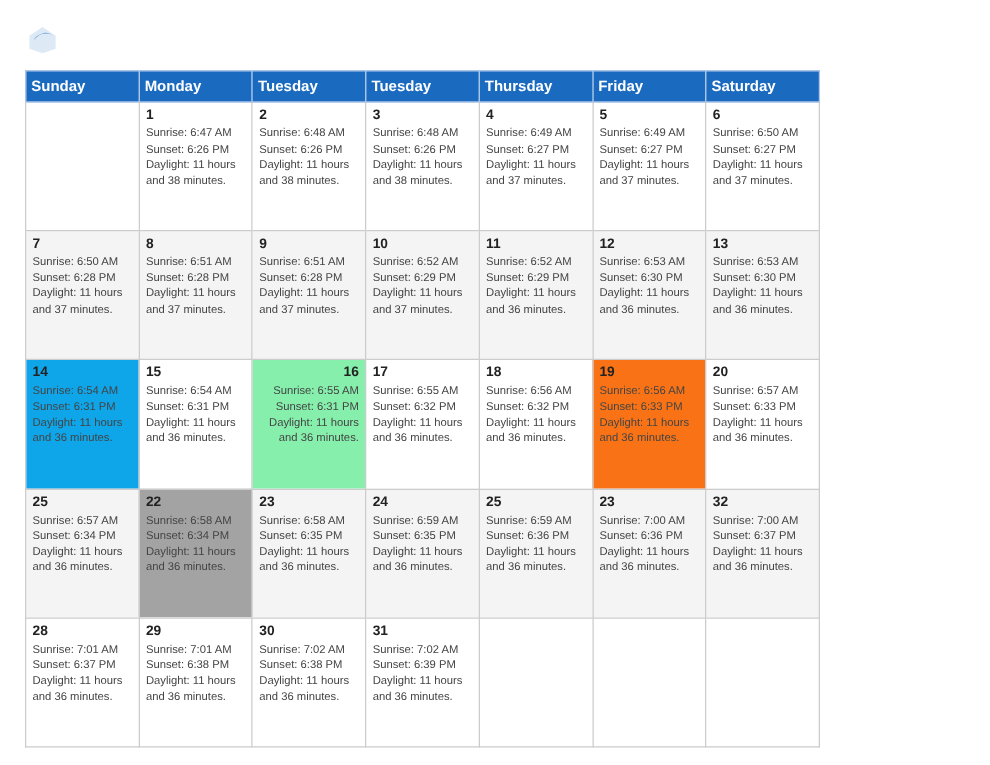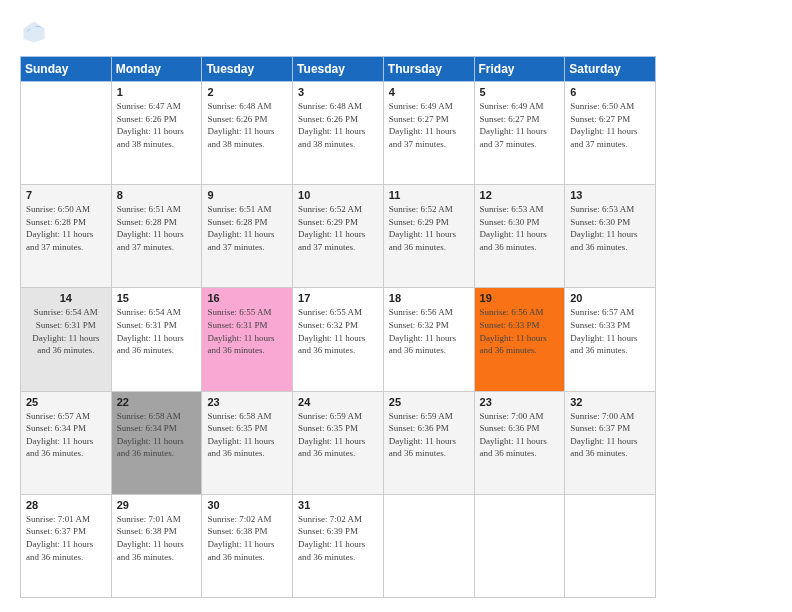--- a/index.html
+++ b/index.html
@@ -88,21 +88,20 @@
       font-size: 11px;
       font-weight: bold;
       color: #222;
       display: block;
       margin-bottom: 2px;
     }
     .cell-info {
       font-size: 9px;
       color: #444;
       line-height: 1.4;
-      font-family: Liberation Serif, serif;
     }
     .empty-cell {
       background: #f9f9f9;
     }
     tr:nth-child(even) td {
       background: #f4f4f4;
     }
     tr:nth-child(odd) td {
       background: #fff;
     }
@@ -196,29 +195,29 @@
           <td style="background: rgb(244, 244, 244);">
             <span class="day-num">12</span>
             <div class="cell-info">Sunrise: 6:53 AM<br>Sunset: 6:30 PM<br>Daylight: 11 hours and 36 minutes.</div>
           </td>
           <td style="background: rgb(244, 244, 244);">
             <span class="day-num">13</span>
             <div class="cell-info">Sunrise: 6:53 AM<br>Sunset: 6:30 PM<br>Daylight: 11 hours and 36 minutes.</div>
           </td>
         </tr>
         <tr>
-          <td style="background: #e5e5e5; text-align: center;">
+          <td style="background: #0ea5e9;">
             <span class="day-num">14</span>
             <div class="cell-info">Sunrise: 6:54 AM<br>Sunset: 6:31 PM<br>Daylight: 11 hours and 36 minutes.</div>
           </td>
           <td style="background: rgb(255, 255, 255);">
             <span class="day-num">15</span>
             <div class="cell-info">Sunrise: 6:54 AM<br>Sunset: 6:31 PM<br>Daylight: 11 hours and 36 minutes.</div>
           </td>
-          <td style="background: #f9a8d4;">
+          <td style="background: #86efac; text-align: right;">
             <span class="day-num">16</span>
             <div class="cell-info">Sunrise: 6:55 AM<br>Sunset: 6:31 PM<br>Daylight: 11 hours and 36 minutes.</div>
           </td>
           <td style="background: rgb(255, 255, 255);">
             <span class="day-num">17</span>
             <div class="cell-info">Sunrise: 6:55 AM<br>Sunset: 6:32 PM<br>Daylight: 11 hours and 36 minutes.</div>
           </td>
           <td style="background: rgb(255, 255, 255);">
             <span class="day-num">18</span>
             <div class="cell-info">Sunrise: 6:56 AM<br>Sunset: 6:32 PM<br>Daylight: 11 hours and 36 minutes.</div>

